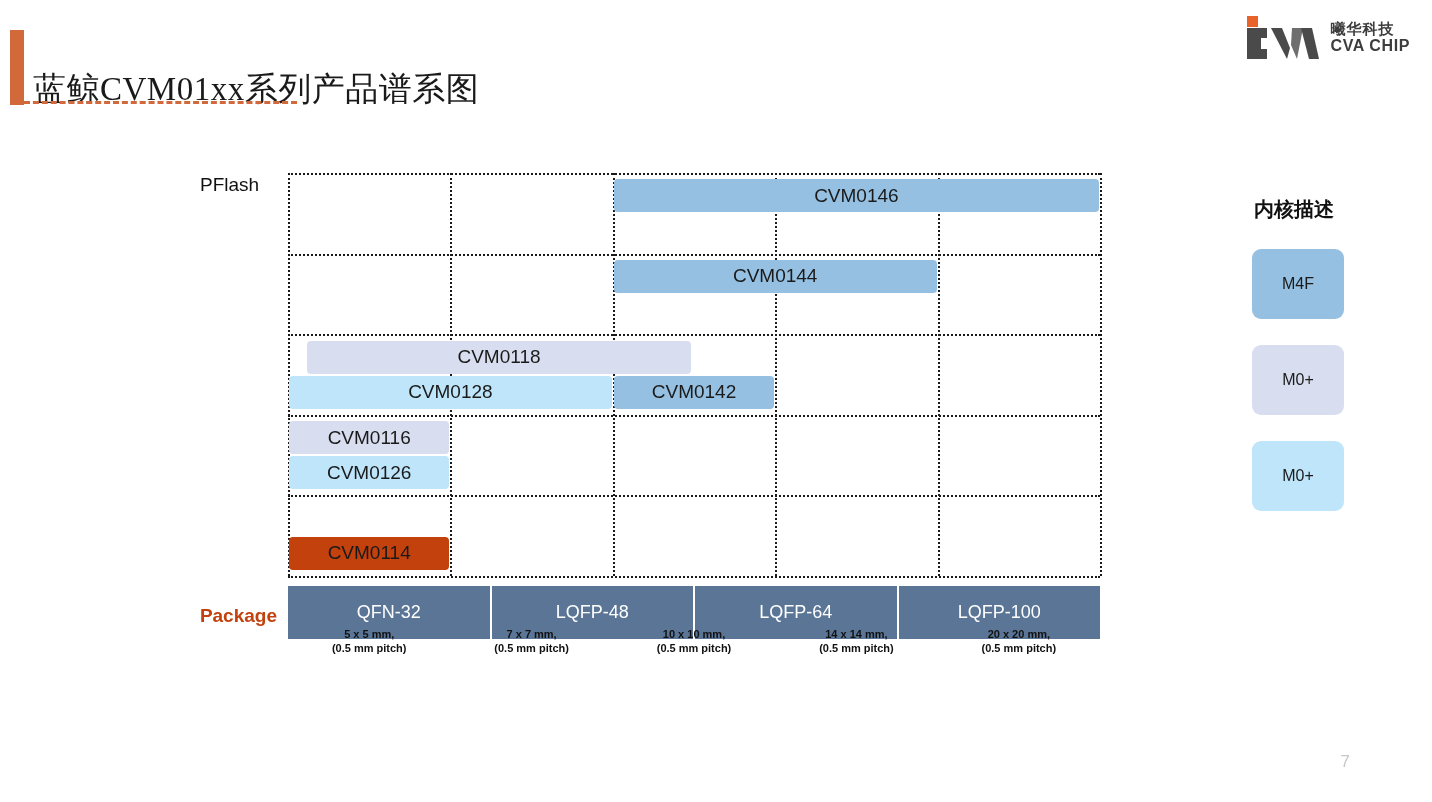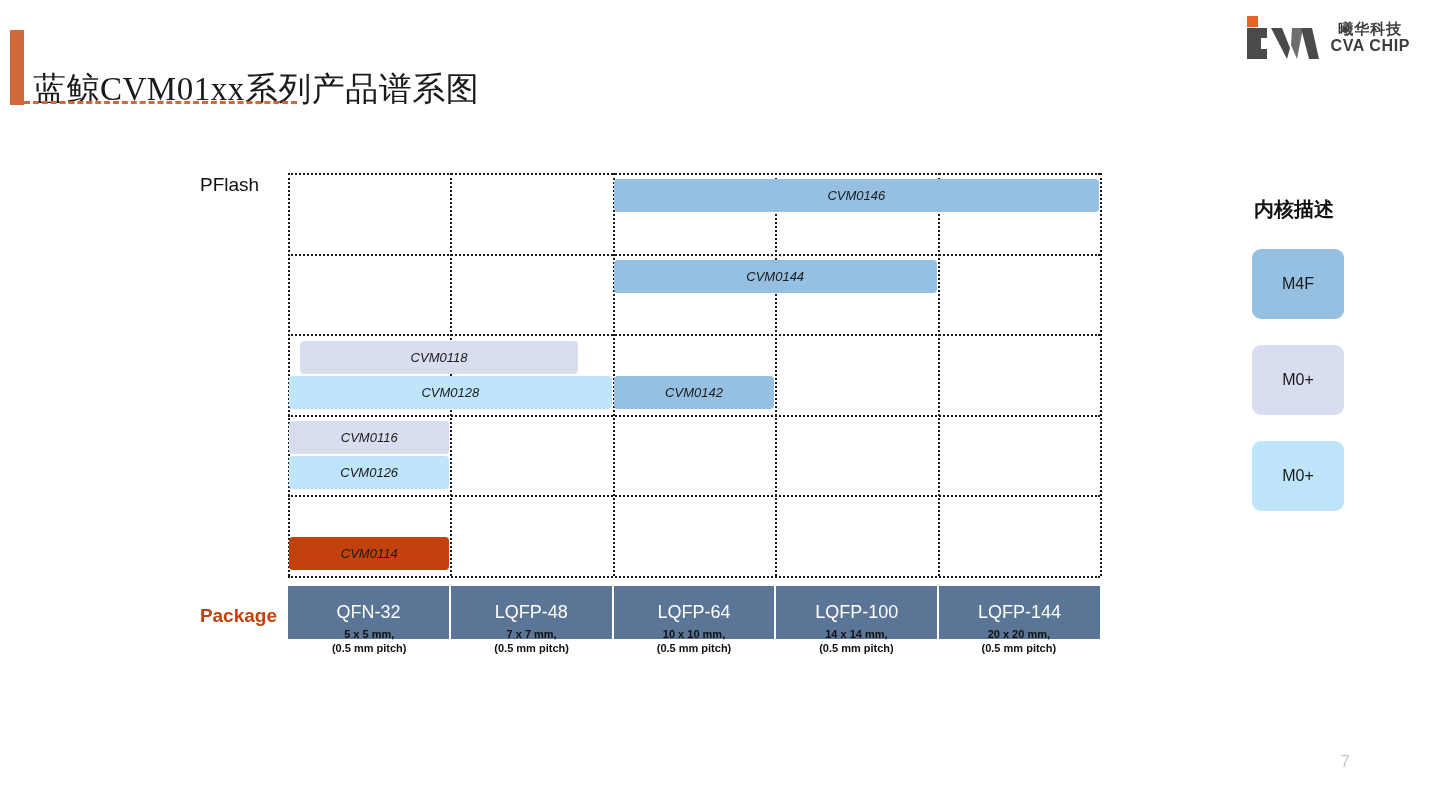--- a/index.html
+++ b/index.html
@@ -32,21 +32,21 @@
     border-top: 3px dashed #D2693B;
   }
 
   
   #brand-logo {
     position: absolute; right: 22px; top: 16px;
     display: flex; align-items: center; gap: 10px;
   }
   #logo-mark { position: relative; width: 76px; height: 44px; }
   #logo-mark svg { display: block; }
-  #logo-text { line-height: 1.12; text-align: center; }
+  #logo-text { line-height: 1.12; }
   #logo-text .cn {
     font-size: 15px; font-weight: 700; color: #3d3d3d;
     letter-spacing: 1px;
   }
   #logo-text .en {
     font-size: 16px; font-weight: 700; color: #3d3d3d;
     letter-spacing: 0.6px;
   }
 
   
@@ -83,23 +83,22 @@
   .gl-h {
     position: absolute; left: 0; right: 0; height: 0;
     border-top: 2px dotted #1a1a1a;
   }
 
   #bars-layer { position: absolute; inset: 0; }
   .product-bar {
     position: absolute;
     border-radius: 4px;
     display: flex; align-items: center; justify-content: center;
-    font-size: 13px; color: #1a1a1a;
+    font-size: 19px; color: #1a1a1a;
     white-space: nowrap;
-    font-style: italic;
   }
 
   
   #package-label {
     position: absolute; left: 0px; top: 467px;
     width: 84px; text-align: right;
     font-size: 19px; font-weight: 700; color: #c2410c;
   }
   #package-row {
     position: absolute; left: 95px; top: 448px;
@@ -186,36 +185,35 @@
         <div class="gl-h" style="top: 0px;"></div>
         <div class="gl-h" style="top: 80.6px;"></div>
         <div class="gl-h" style="top: 161.2px;"></div>
         <div class="gl-h" style="top: 241.8px;"></div>
         <div class="gl-h" style="top: 322.4px;"></div>
         <div class="gl-h" style="top: 403px;"></div>
       </div>
     <div id="bars-layer">
         <div class="product-bar" style="left: 325.8px; width: 485.2px; top: 6.3px; height: 33px; background: rgb(149, 192, 226);">CVM0146</div>
         <div class="product-bar" style="left: 325.8px; width: 322.8px; top: 86.9px; height: 33px; background: rgb(149, 192, 226);">CVM0144</div>
-        <div class="product-bar" style="left: 12px; width: 278px; top: 167.5px; height: 33px; background: rgb(216, 222, 239);">CVM0118</div>
+        <div class="product-bar" style="left: 19px; width: 384px; top: 167.5px; height: 33px; background: rgb(216, 222, 239);">CVM0118</div>
         <div class="product-bar" style="left: 1px; width: 322.8px; top: 202.5px; height: 33px; background: rgb(191, 229, 250);">CVM0128</div>
         <div class="product-bar" style="left: 325.8px; width: 160.4px; top: 202.5px; height: 33px; background: rgb(149, 192, 226);">CVM0142</div>
         <div class="product-bar" style="left: 1px; width: 160.4px; top: 248.1px; height: 33px; background: rgb(216, 222, 239);">CVM0116</div>
         <div class="product-bar" style="left: 1px; width: 160.4px; top: 283.1px; height: 33px; background: rgb(191, 229, 250);">CVM0126</div>
         <div class="product-bar" style="left: 1px; width: 160.4px; top: 363.7px; height: 33px; background: #c2410c;">CVM0114</div>
       </div>
   </div>
 
   <div id="package-label">Package</div>
   <div id="package-row">
       <div class="package-cell">QFN-32</div>
       <div class="package-cell">LQFP-48</div>
       <div class="package-cell">LQFP-64</div>
       <div class="package-cell">LQFP-100</div>
-      <div class="package-cell">LQFP-144</div>
     </div>
   <div id="package-dims">
       <div class="package-dim">
         <div>5 x 5 mm,</div>
         <div>(0.5 mm pitch)</div>
       </div>
       <div class="package-dim">
         <div>7 x 7 mm,</div>
         <div>(0.5 mm pitch)</div>
       </div>

